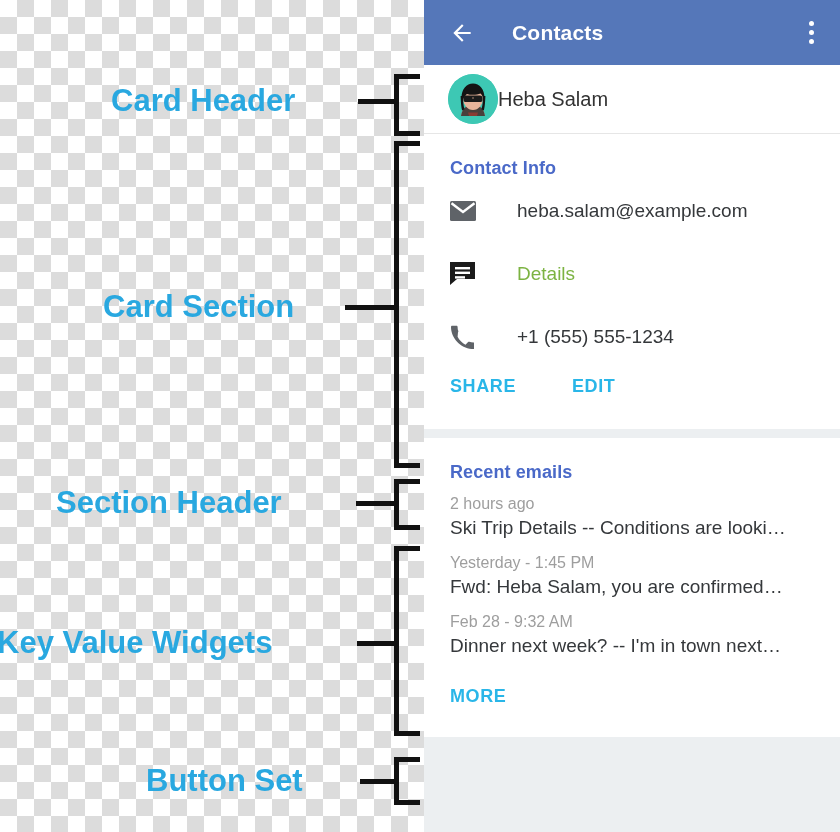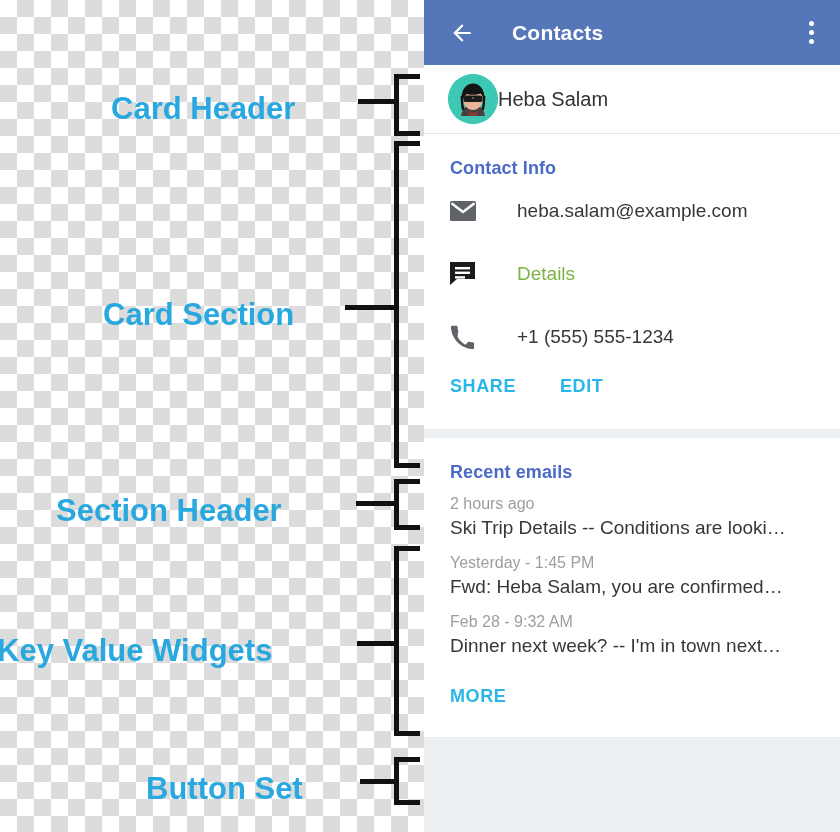--- a/index.html
+++ b/index.html
@@ -24,21 +24,20 @@
 
   
   .anno{
     position:absolute;
     color:#29a8e0;
     font-weight:bold;
     font-size:31px;
     letter-spacing:0px;
     white-space:nowrap;
     line-height:1;
-    margin-top:8px;
   }
   .anno.l1{left:111px;top:85px;}
   .anno.l2{left:103px;top:291px;}
   .anno.l3{left:56px;top:487px;}
   .anno.l4{left:-3px;top:627px;}
   .anno.l5{left:146px;top:765px;}
 
   
   .leader{position:absolute;height:5px;background:#111;}
   .leader.d1{left:358px;top:99px;width:38px;}
@@ -112,21 +111,21 @@
     display:flex;align-items:center;padding-left:26px;height:63px;
   }
   .kv-icon{
     width:30px;flex:0 0 auto;display:flex;align-items:center;justify-content:flex-start;
   }
   .kv-value{
     margin-left:37px;font-size:19px;color:#35383b;
   }
   .kv-value.online{color:#7cb342;}
 
-  .btnset{padding:8px 0 26px 26px;display:flex;gap:44px;}
+  .btnset{padding:8px 0 26px 26px;display:flex;gap:56px;}
   .flatbtn{
     color:#29b6e8;font-weight:bold;font-size:18px;letter-spacing:.6px;
     cursor:pointer;background:none;border:none;padding:0;font-family:inherit;
   }
 
   .email-list{padding-top:12px;}
   .email-item{padding:0 26px 0 26px;margin-bottom:15px;cursor:pointer;}
   .email-time{color:#9e9e9e;font-size:16px;margin-bottom:4px;}
   .email-subject{
     color:#35383b;font-size:19px;white-space:nowrap;overflow:hidden;

